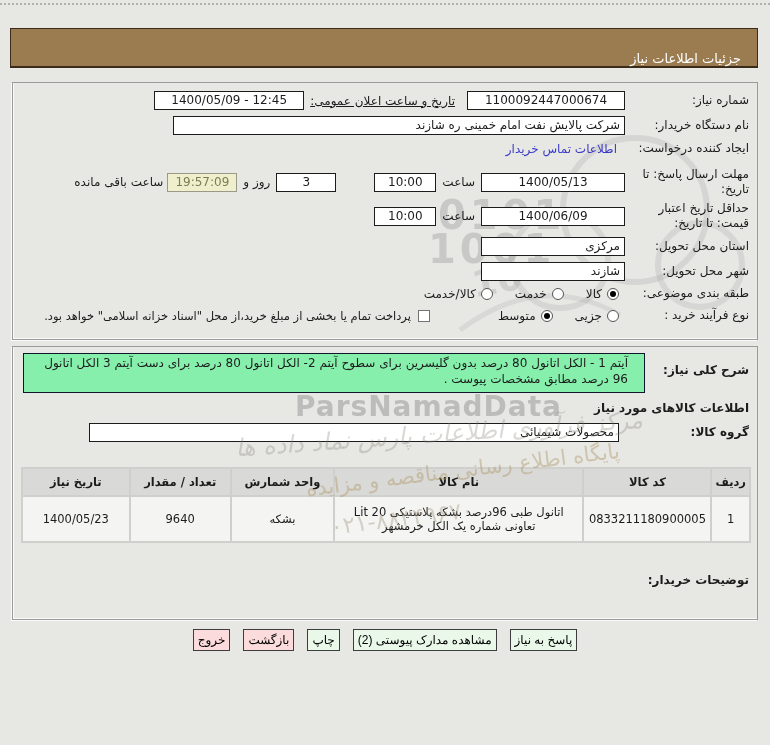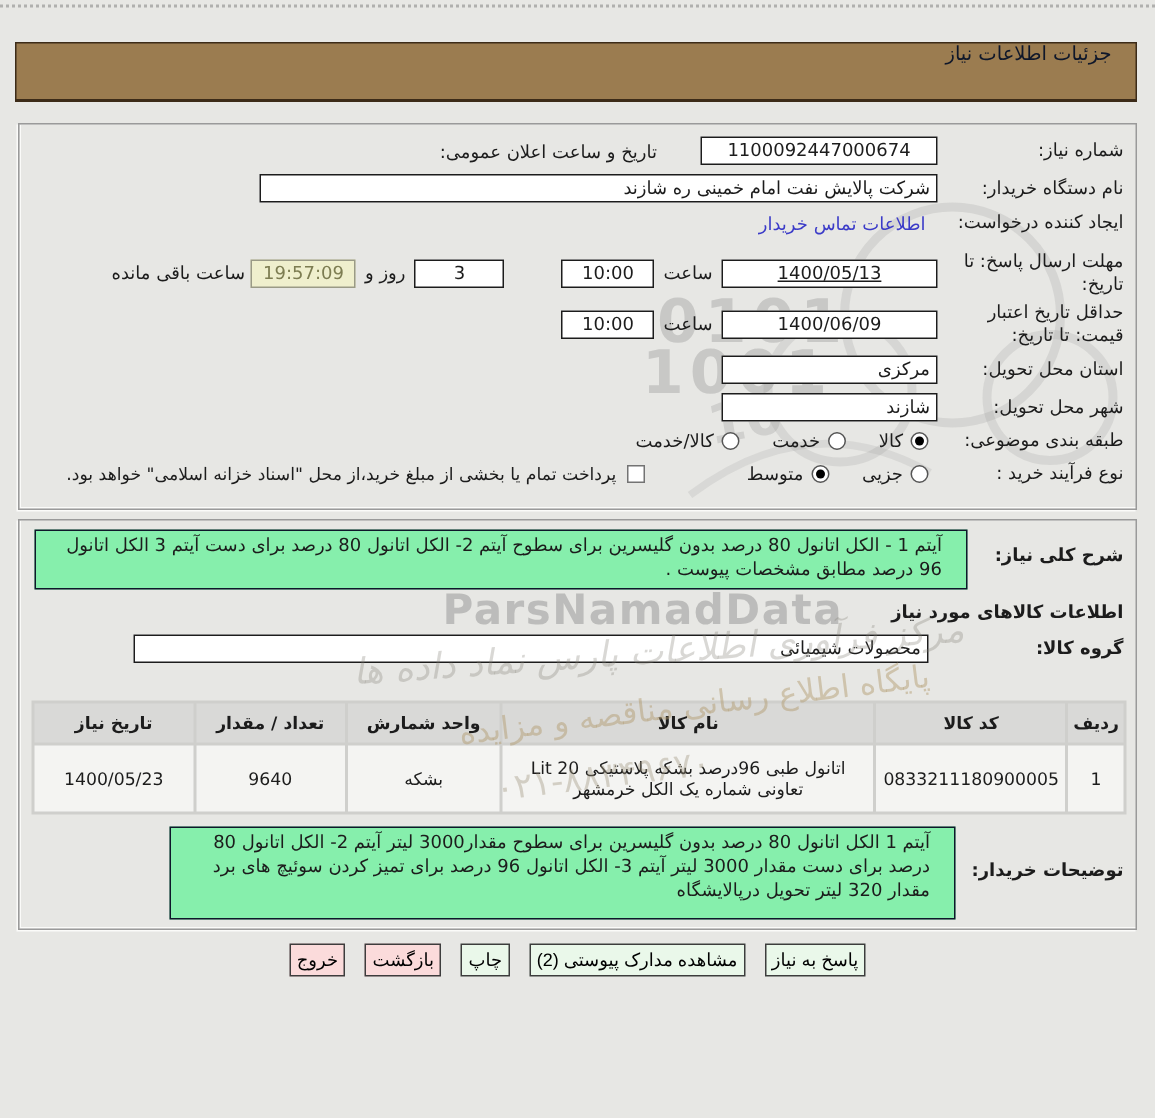--- a/index.html
+++ b/index.html
@@ -13,21 +13,21 @@
     overflow:hidden;
     direction:rtl;
   }
   .dotted-top { position:absolute; top:3px; left:0; width:770px; height:0;
     border-top:2px dotted #b0b0ae; }
 
   
   .titlebar {
     position:absolute; left:10px; top:28px; width:748px; height:40px;
     background:#9b7c50; border:1px solid #3c2b18; border-bottom-width:2px;
-    color:#0f172a; display:flex; align-items:flex-start; padding:0 16px;
+    color:#ffffff; display:flex; align-items:flex-end; padding:0 16px;
     font-size:13px; z-index:2;
   }
 
   
   .panel {
     position:absolute; left:12px; width:746px;
     border:1px solid #9a9a9a;
     box-shadow:inset 1px -1px 0 #fbfbf9, -1px 1px 0 #fbfbf9;
     z-index:1;
   }
@@ -125,36 +125,37 @@
 
 <div class="titlebar">
   <span>جزئیات اطلاعات نیاز</span>
 </div>
 
 <div class="panel" id="panel-1">
 
   <div class="r" style="top:8px;">
     <span class="lbl">شماره نیاز:</span>
     <div class="field f-c" style="width:158px;">1100092447000674</div>
-    <span class="inline-lab" style="margin-right:29px;">تاریخ و ساعت اعلان عمومی:</span>
+    <span class="inline-lab" style="margin-right:12px;text-decoration:underline;">تاریخ و ساعت اعلان عمومی:</span>
+    <div class="field f-c" style="width:150px;">1400/05/09 - 12:45</div>
   </div>
 
   <div class="r" style="top:33px;">
     <span class="lbl">نام دستگاه خریدار:</span>
     <div class="field f-r" style="width:452px;">شرکت پالایش نفت امام خمینی  ره  شازند</div>
   </div>
 
   <div class="r" style="top:58px;">
     <span class="lbl">ایجاد کننده درخواست:</span>
     <span class="link">اطلاعات تماس خریدار</span>
   </div>
 
   <div class="r" style="top:84px;">
     <span class="lbl">مهلت ارسال پاسخ: تا تاریخ:</span>
-    <div class="field f-c" style="width:144px;text-decoration:underline;">1400/05/13</div>
+    <div class="field f-c" style="width:144px;">1400/05/13</div>
     <span class="inline-lab">ساعت</span>
     <div class="field f-c" style="width:62px;">10:00</div>
     <span style="width:38px;"></span>
     <div class="field f-c" style="width:60px;">3</div>
     <span class="inline-lab">روز و</span>
     <div class="countdown">19:57:09</div>
     <span class="inline-lab" style="margin-right:4px;">ساعت باقی مانده</span>
   </div>
 
   <div class="r" style="top:118px;">
@@ -244,21 +245,20 @@
           <td>بشکه</td>
           <td class="ltr">9640</td>
           <td class="ltr">1400/05/23</td>
         </tr>
       </tbody>
     </table>
   </div>
 
   <div class="r" style="top:204px; align-items:flex-start;">
     <span class="lbl lbl-b" style="width:112px; padding-top:22px;">توضیحات خریدار:</span>
-    <div class="tarea" style="width:524px; height:62px;">آیتم 1    الکل اتانول 80 درصد  بدون گلیسرین برای سطوح  مقدار3000 لیتر   آیتم 2- الکل اتانول 80 درصد برای دست   مقدار 3000 لیتر  آیتم 3- الکل اتانول 96 درصد برای تمیز کردن سوئیچ های برد  مقدار 320 لیتر   تحویل درپالایشگاه</div>
   </div>
 </div>
 
 <div class="btnbar">
   <button class="btn btn-green">پاسخ به نیاز</button>
   <button class="btn btn-green">مشاهده مدارک پیوستی (2)</button>
   <button class="btn btn-green">چاپ</button>
   <button class="btn btn-pink">بازگشت</button>
   <button class="btn btn-pink">خروج</button>
 </div>

